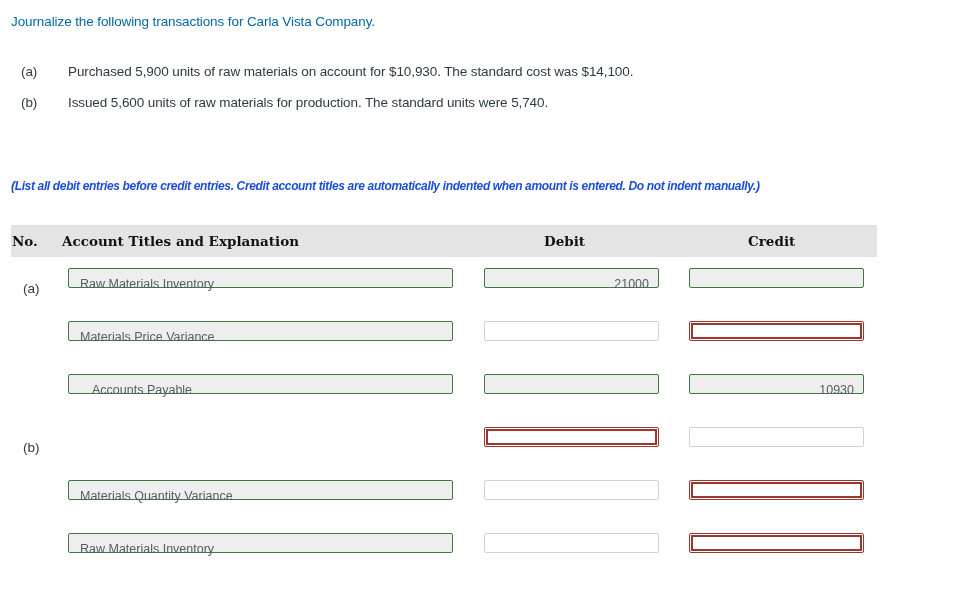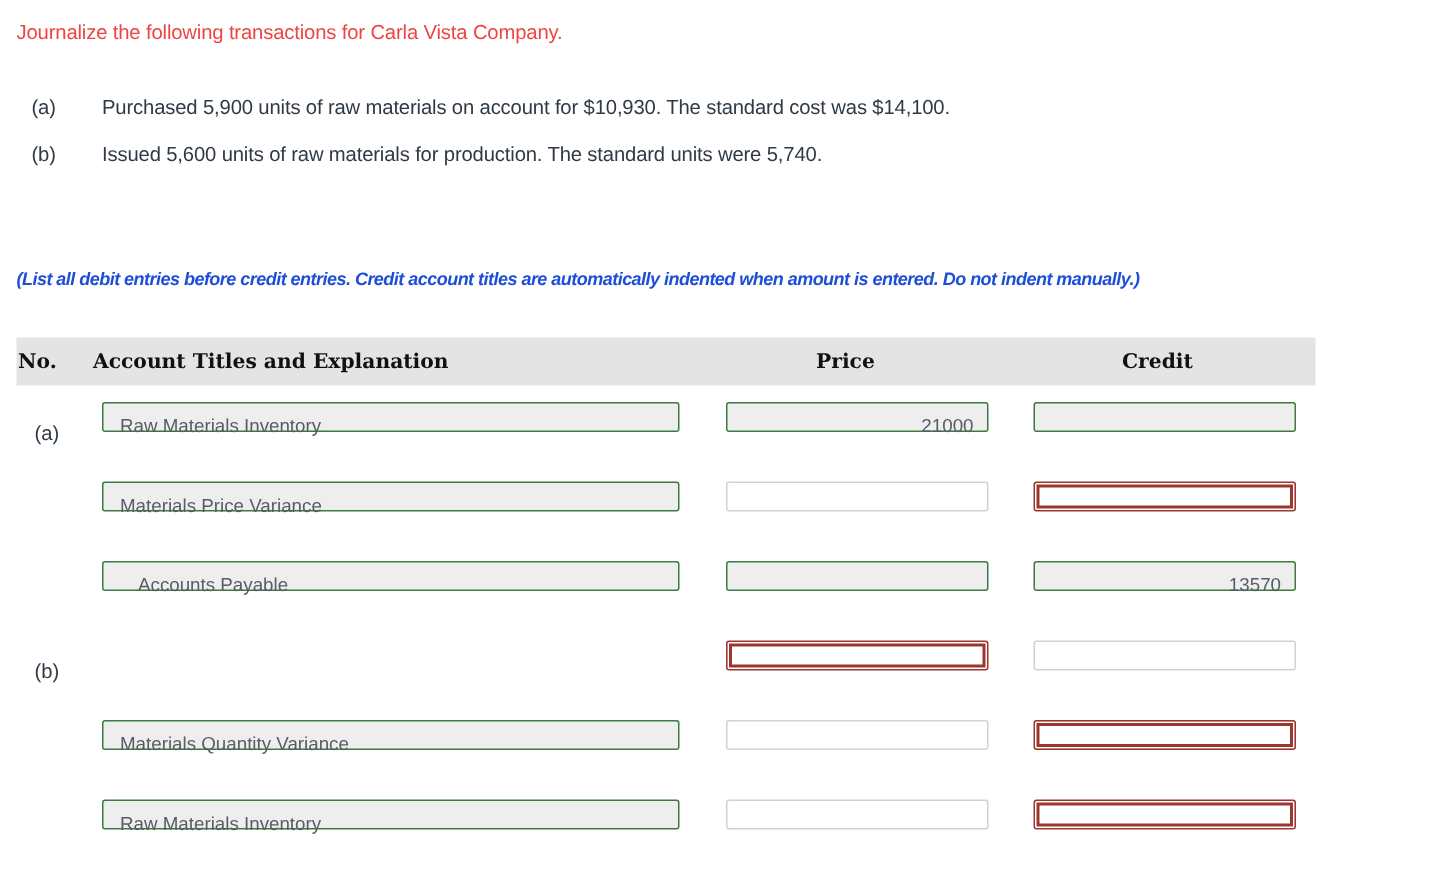--- a/index.html
+++ b/index.html
@@ -19,21 +19,21 @@
     width: 957px;
     height: 595px;
   }
 
   
   .intro {
     position: absolute;
     left: 11px;
     top: 14px;
     font-size: 13.5px;
-    color: #ef4444;
+    color: #0369a1;
     letter-spacing: -0.1px;
   }
 
   .txn-list {
     position: absolute;
     left: 11px;
     top: 64px;
     width: 930px;
   }
   .txn-row {
@@ -171,21 +171,21 @@
     </div>
   </div>
 
   <div class="note">(List all debit entries before credit entries. Credit account titles are automatically indented when amount is entered. Do not indent manually.)</div>
 
   <div class="table">
 
     <div class="thead">
       <div class="th th-no">No.</div>
       <div class="th th-acct">Account Titles and Explanation</div>
-      <div class="th th-debit">Price</div>
+      <div class="th th-debit">Debit</div>
       <div class="th th-credit">Credit</div>
     </div>
 
     <div class="tbody">
 
       <div class="trow">
         <div class="rowno">(a)</div>
         <div class="fld acct ok">Raw Materials Inventory</div>
         <div class="fld debit ok">21000</div>
         <div class="fld credit ok"></div>
@@ -195,21 +195,21 @@
         <div class="rowno"></div>
         <div class="fld acct ok">Materials Price Variance</div>
         <div class="fld debit"></div>
         <div class="fld credit err"></div>
       </div>
 
       <div class="trow">
         <div class="rowno"></div>
         <div class="fld acct ok indent">Accounts Payable</div>
         <div class="fld debit ok"></div>
-        <div class="fld credit ok">13570</div>
+        <div class="fld credit ok">10930</div>
       </div>
 
       <div class="trow">
         <div class="rowno">(b)</div>
         <div class="fld debit err"></div>
         <div class="fld credit"></div>
       </div>
 
       <div class="trow">
         <div class="rowno"></div>

